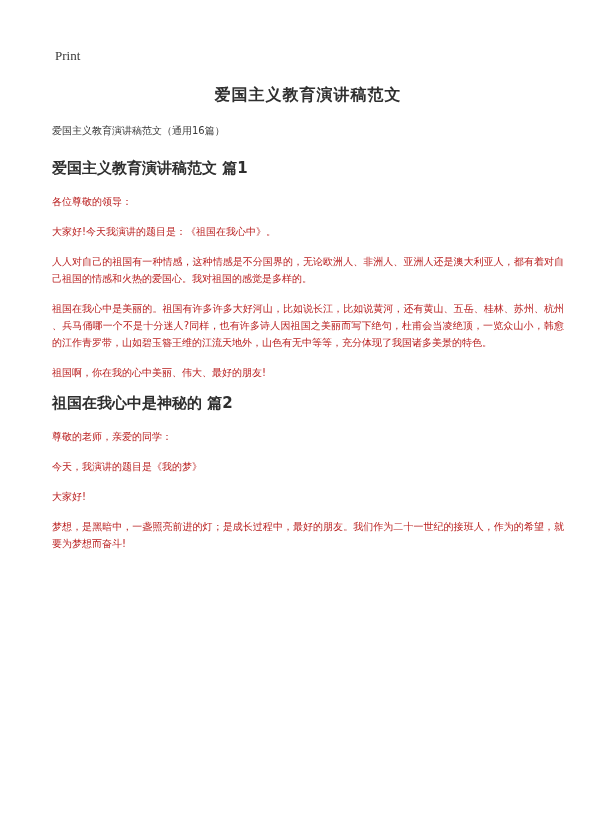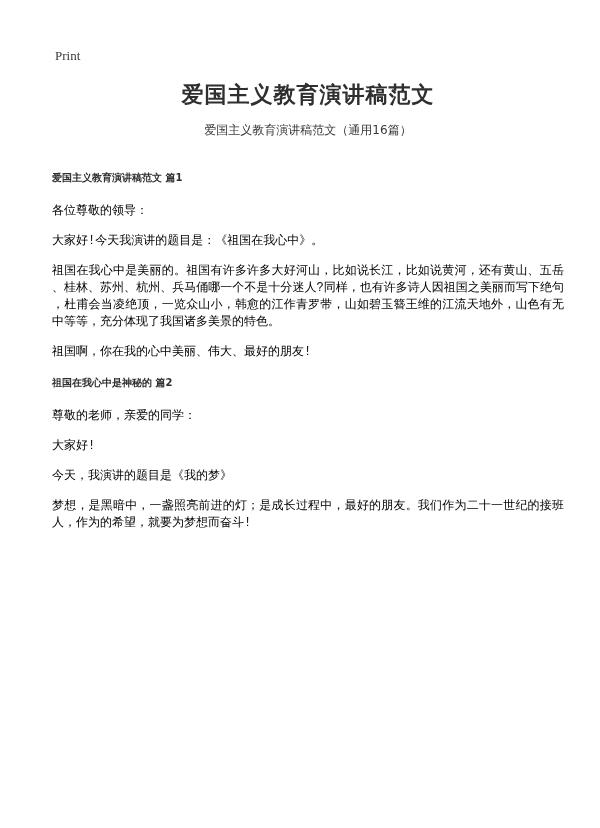--- a/index.html
+++ b/index.html
@@ -22,75 +22,74 @@
     line-height: 15px;
     color: #3a3a3a;
     display: inline-block;
     margin-left: 3px;
     cursor: pointer;
   }
   .content {
     width: 512px;
   }
   .doc-title {
-    font-size: 22px;
+    font-size: 16px;
     line-height: 26px;
     font-weight: bold;
     text-align: center;
     color: #2f2f2f;
     margin-top: 18px;
     margin-bottom: 14px;
     letter-spacing: 1px;
   }
   .subtitle {
-    font-size: 12px;
+    font-size: 10px;
     line-height: 17px;
-    margin-bottom: 30px;
-    text-align: center;
+    margin-bottom: 20px;
   }
   .section-heading {
-    font-size: 10px;
+    font-size: 15px;
     line-height: 18px;
     font-weight: bold;
     color: #2f2f2f;
     margin-top: 6px;
     margin-bottom: 16px;
   }
   .para {
-    font-size: 12px;
+    font-size: 10px;
     line-height: 17px;
     margin-bottom: 13px;
     text-align: justify;
     word-break: break-all;
     line-break: anywhere;
-    color: #000000;
-    font-family: Liberation Mono, monospace;
+    color: #b91c1c;
   }
 </style>
 </head>
 <body>
 
 <div class="page">
 
   <span class="print-link">Print</span>
 
   <div class="content">
 
     <h1 class="doc-title">爱国主义教育演讲稿范文</h1>
 
     <p class="subtitle">爱国主义教育演讲稿范文（通用16篇）</p>
 
     <h2 class="section-heading">爱国主义教育演讲稿范文 篇1</h2>
 
     <p class="para">各位尊敬的领导：</p>
     <p class="para">大家好!今天我演讲的题目是：《祖国在我心中》。</p>
+    <p class="para">人人对自己的祖国有一种情感，这种情感是不分国界的，无论欧洲人、非洲人、亚洲人还是澳大利亚人，都有着对自己祖国的情感和火热的爱国心。我对祖国的感觉是多样的。</p>
     <p class="para">祖国在我心中是美丽的。祖国有许多许多大好河山，比如说长江，比如说黄河，还有黄山、五岳、桂林、苏州、杭州、兵马俑哪一个不是十分迷人?同样，也有许多诗人因祖国之美丽而写下绝句，杜甫会当凌绝顶，一览众山小，韩愈的江作青罗带，山如碧玉簪王维的江流天地外，山色有无中等等，充分体现了我国诸多美景的特色。</p>
     <p class="para">祖国啊，你在我的心中美丽、伟大、最好的朋友!</p>
 
     <h2 class="section-heading">祖国在我心中是神秘的 篇2</h2>
 
     <p class="para">尊敬的老师，亲爱的同学：</p>
+    <p class="para">今天，我演讲的题目是《我的梦》</p>
     <p class="para">大家好!</p>
-    <p class="para">今天，我演讲的题目是《我的梦》</p>
     <p class="para">梦想，是黑暗中，一盏照亮前进的灯；是成长过程中，最好的朋友。我们作为二十一世纪的接班人，作为的希望，就要为梦想而奋斗!</p>
 
   </div>
 </div>
 
 </body></html>

